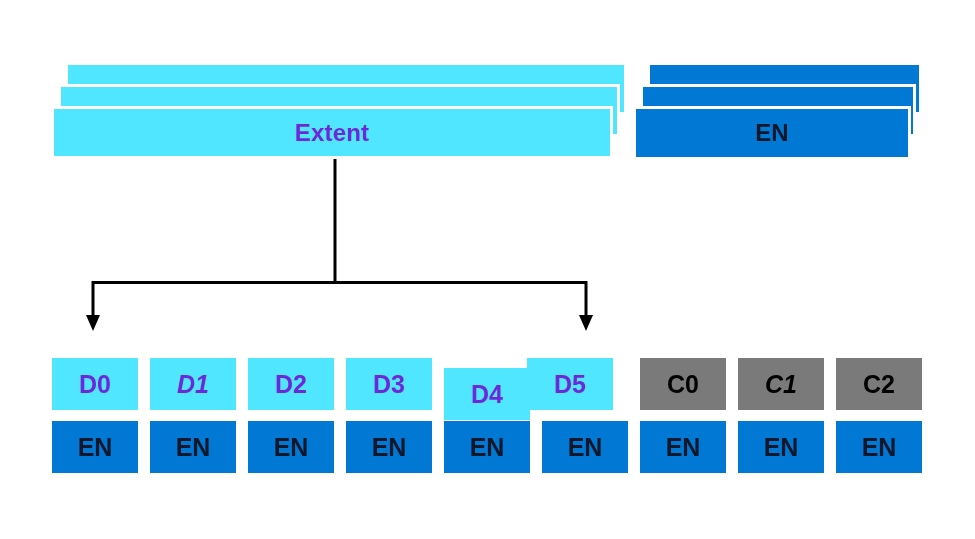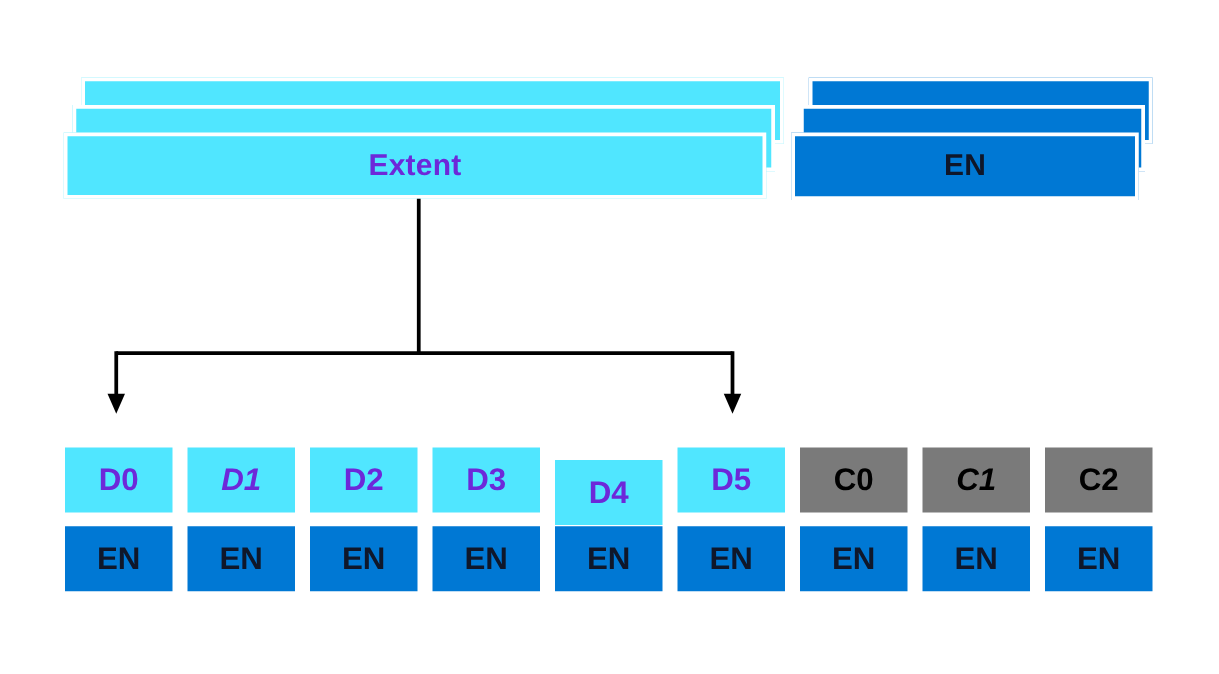--- a/index.html
+++ b/index.html
@@ -82,21 +82,21 @@
       <polygon points="586,331 579,315 593,315"></polygon>
     </g>
   </svg>
 
   <div>
     <div class="cell cyan" style="left:52px;  top:358px;">D0</div>
     <div class="cell cyan" style="left:150px; top:358px;font-style:italic;">D1</div>
     <div class="cell cyan" style="left:248px; top:358px;">D2</div>
     <div class="cell cyan" style="left:346px; top:358px;">D3</div>
     <div class="cell cyan" style="left:444px; top:368px;">D4</div>
-    <div class="cell cyan" style="left:542px; top:358px;">D5</div>
+    <div class="cell cyan" style="left:527px; top:358px;">D5</div>
     <div class="cell gray" style="left:640px; top:358px;">C0</div>
     <div class="cell gray" style="left:738px; top:358px;font-style:italic;">C1</div>
     <div class="cell gray" style="left:836px; top:358px;text-align:right;">C2</div>
   </div>
 
   <div>
     <div class="cell blue" style="left:52px;  top:421px;">EN</div>
     <div class="cell blue" style="left:150px; top:421px;">EN</div>
     <div class="cell blue" style="left:248px; top:421px;">EN</div>
     <div class="cell blue" style="left:346px; top:421px;">EN</div>

